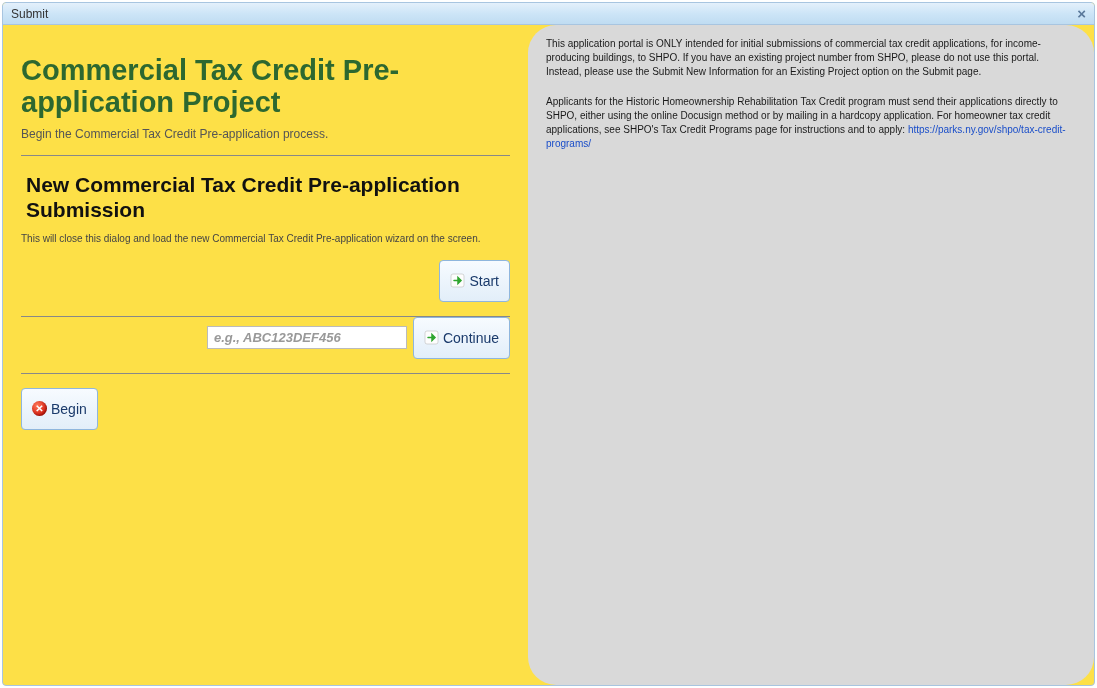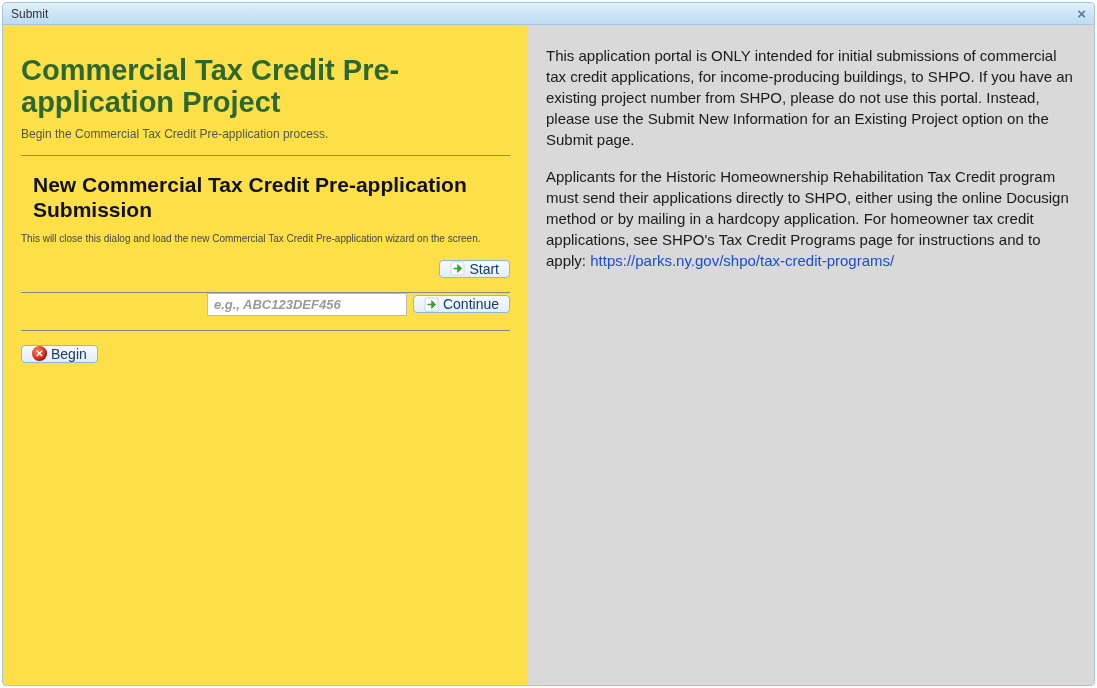--- a/index.html
+++ b/index.html
@@ -45,24 +45,25 @@
       height: calc(100% - 22px);
     }
     .left-pane {
       width: 525px;
       padding: 20px 18px 20px 18px;
       overflow-y: auto;
     }
     .right-pane {
       flex: 1;
       background: #d9d9d9;
-      padding: 20px 18px;
-      font-size: 15px;
+      padding: 12px 18px;
+      font-size: 10px;
       color: #1a1a1a;
       line-height: 1.4;
+      border-radius: 28px;
     }
     .right-pane p {
       margin: 0 0 16px 0;
     }
     .right-pane a {
       color: #1a4ec9;
       text-decoration: none;
     }
     .main-heading {
       color: #2d6830;
@@ -78,21 +79,21 @@
     }
     .divider {
       border: none;
       border-top: 1px solid #888;
       margin: 0;
     }
     .section-heading {
       font-size: 21px;
       font-weight: bold;
       color: #111;
-      margin: 16px 0 10px 12px;
+      margin: 16px 0 10px 5px;
       line-height: 1.2;
     }
     .section-desc {
       font-size: 10px;
       color: #444;
       margin: 6px 0 14px 0;
       line-height: 1.35;
     }
     .btn-row {
       display: flex;
@@ -106,21 +107,21 @@
     }
     .btn {
       display: inline-flex;
       align-items: center;
       gap: 4px;
       border: 1px solid #8fb6dd;
       border-radius: 4px;
       background: linear-gradient(to bottom, #f7fbff 0%, #e2eef9 100%);
       color: #1a3a6b;
       font-size: 14px;
-      padding: 0 10px;
+      padding: 12px 10px;
       cursor: pointer;
       font-family: inherit;
     }
     .icon-circle-red {
       width: 15px;
       height: 15px;
       border-radius: 50%;
       background: radial-gradient(circle at 35% 30%, #ff7a5a, #d21c0f 70%);
       display: inline-flex;
       align-items: center;

